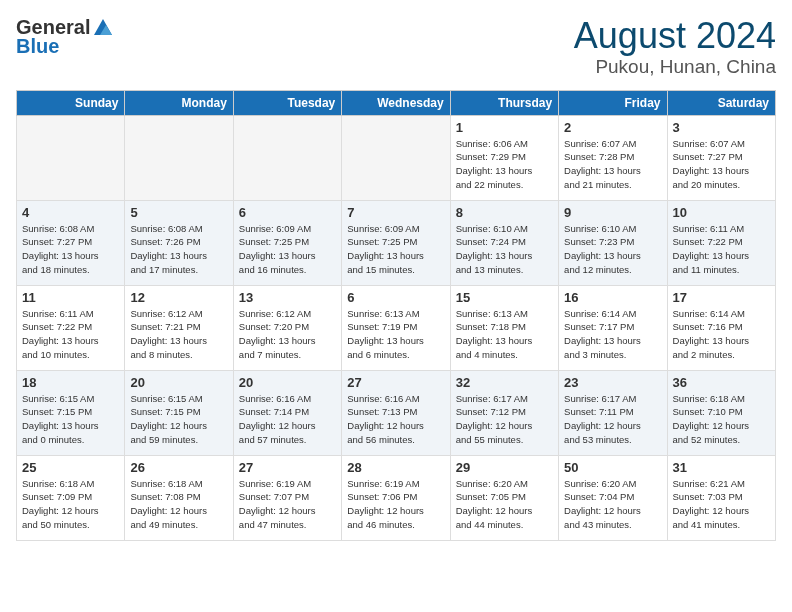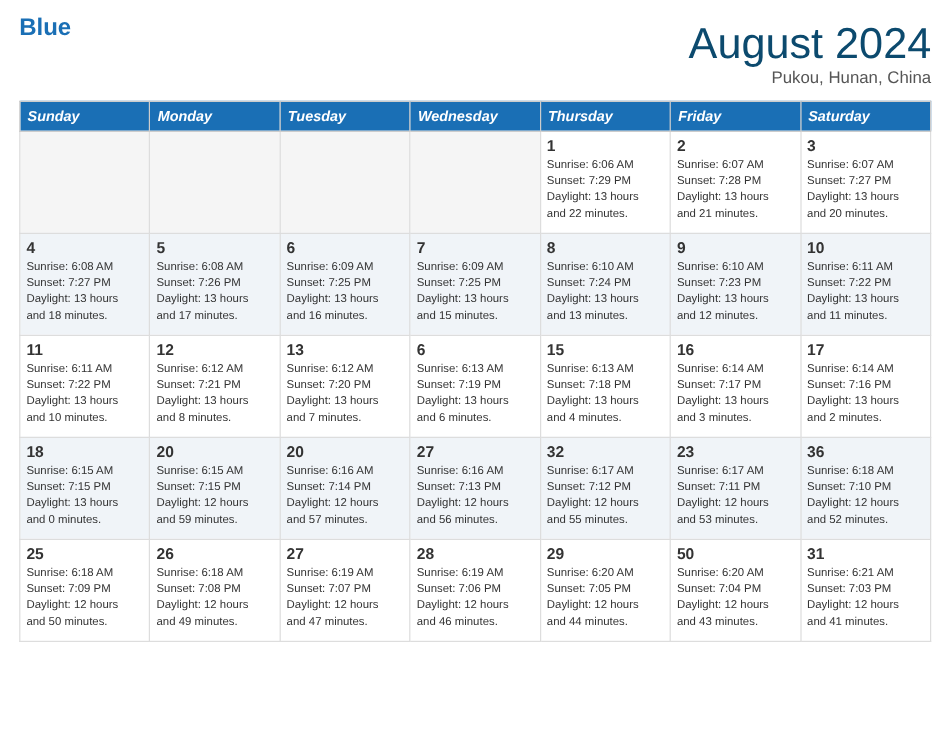--- a/index.html
+++ b/index.html
@@ -44,37 +44,36 @@
     .title-area {
       text-align: right;
     }
     .month-title {
       font-size: 36px;
       font-weight: normal;
       color: #0c4a6e;
       line-height: 1.1;
     }
     .location {
-      font-size: 14px;
+      font-size: 19px;
       color: #555;
     }
     .calendar-table {
       width: 100%;
       border-collapse: collapse;
       table-layout: fixed;
     }
     .calendar-table th {
       background-color: #1a6fb5;
       color: #fff;
-      text-align: left;
+      text-align: right;
       padding: 5px 6px;
       font-size: 12px;
       font-weight: bold;
       border: 1px solid #ccc;
-      font-style: italic;
     }
     .calendar-table td {
       vertical-align: top;
       padding: 4px 5px;
       border: 1px solid #ddd;
       font-size: 10px;
       color: #333;
       height: 85px;
       background: #fff;
     }
@@ -94,20 +93,27 @@
     }
     .row-alt td {
       background: #f0f4f8;
     }
   </style>
 </head>
 <body>
 
 <div class="header">
   <div class="logo">
+    <div class="logo-text">
+      <span class="logo-general">General</span>
+      <svg class="logo-icon" viewBox="0 0 22 22">
+        <polygon points="11,2 20,18 2,18" fill="#1a6fb5"></polygon>
+        <polygon points="14,8 20,18 8,18" fill="#4a9fd5"></polygon>
+      </svg>
+    </div>
     <span class="logo-blue" style="margin-top:-4px;">Blue</span>
   </div>
   <div class="title-area">
     <div class="month-title">August 2024</div>
     <div class="location">Pukou, Hunan, China</div>
   </div>
 </div>
 
 <table class="calendar-table">
   <thead>

